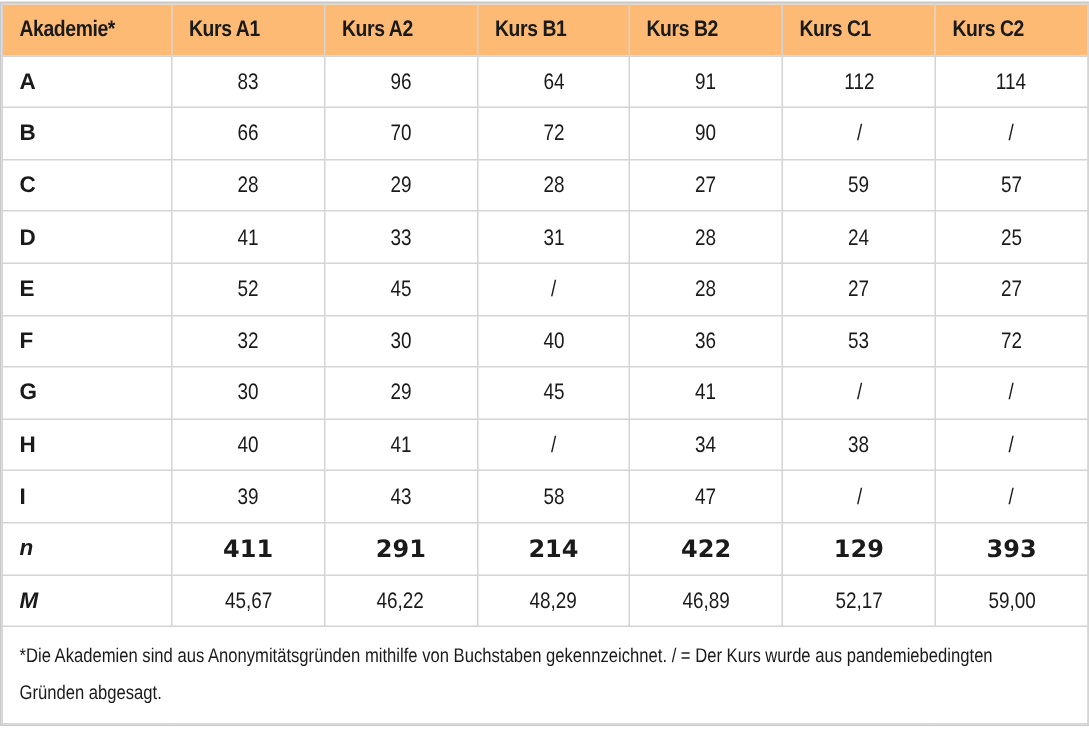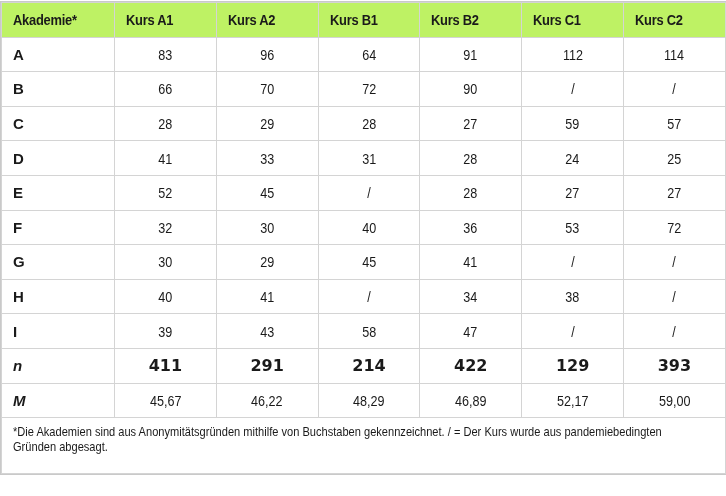--- a/index.html
+++ b/index.html
@@ -30,21 +30,21 @@
     col.c0 { width: 113px; }
     col.cx { width: 101.8px; }
     th, td {
       border: 1px solid #d4d4d4;
       height: 34.6px;
       padding: 0;
       font-size: 15px;
       box-sizing: border-box;
     }
     thead th {
-      background: #bef264;
+      background: #fdba74;
       font-weight: bold;
       text-align: left;
       padding-left: 11px;
       letter-spacing: -0.3px;
       transform-origin: left;
     }
     thead th span {
       display: inline-block;
       transform: scaleX(0.86);
       transform-origin: left center;
@@ -66,21 +66,21 @@
       font-weight: bold;
       font-family: "DejaVu Sans", sans-serif;
       font-size: 16px;
       transform: none;
     }
     tr.footnote td {
       height: 56px;
       text-align: left;
       padding: 6px 11px 8px 11px;
       font-size: 13.2px;
-      line-height: 15px;
+      line-height: 25px;
       vertical-align: top;
     }
     tr.footnote td span {
       display: inline-block;
       width: 820px;
       transform: scaleX(0.84);
       transform-origin: left top;
     }
   </style>
 </head>

